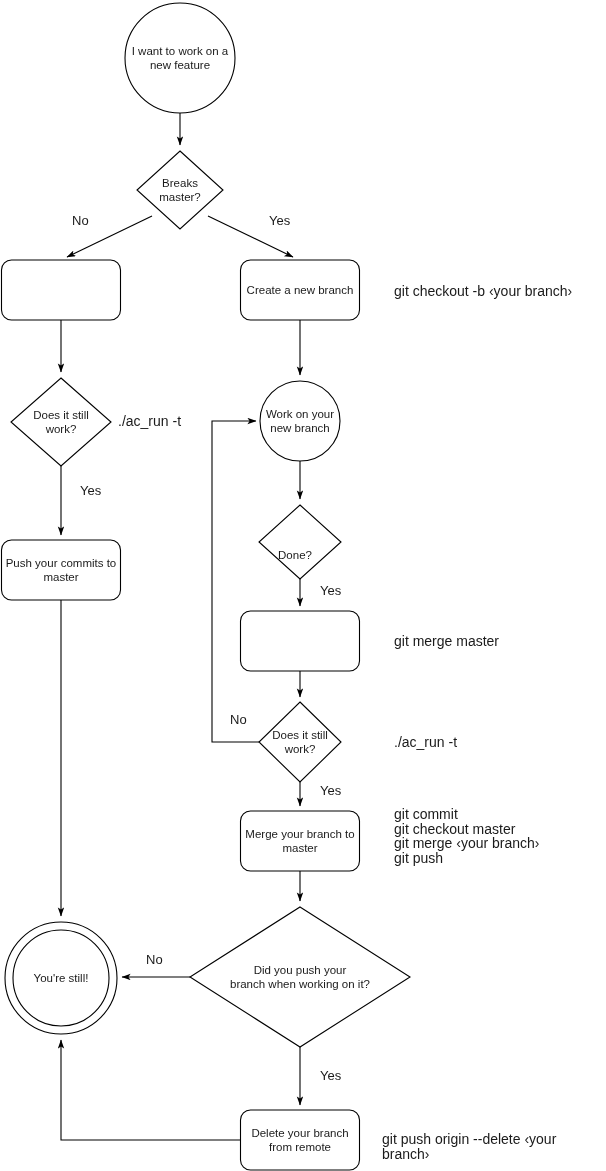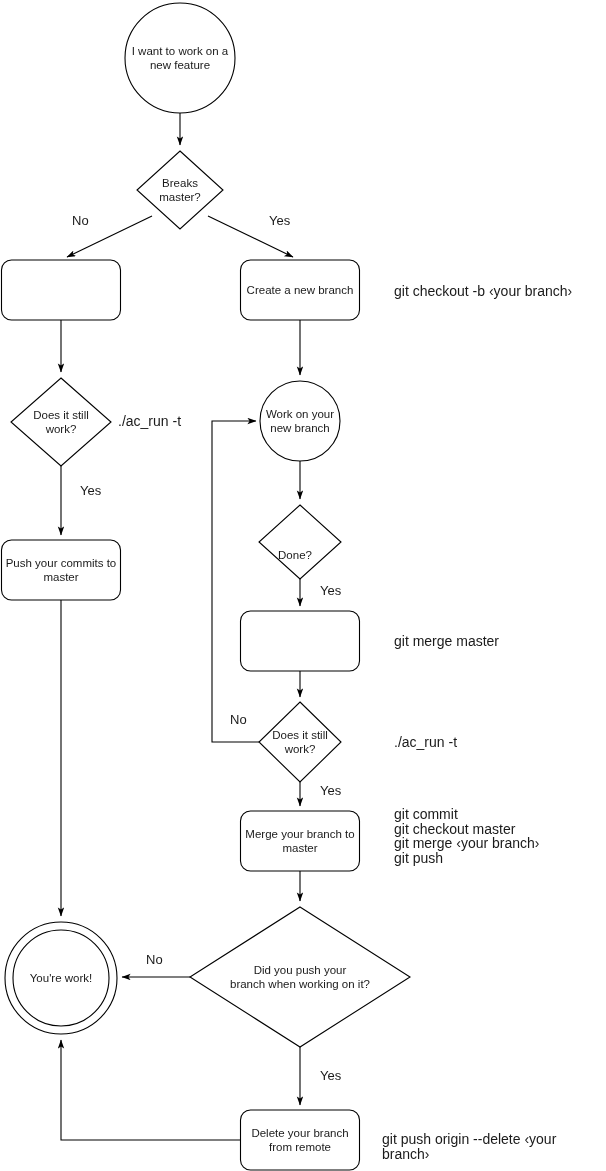--- a/index.html
+++ b/index.html
@@ -158,21 +158,21 @@
 
   <div class="node-label" style="left:238px; top:827px; width:124px;">Merge your branch to
 master</div>
 
   <div class="node-label" style="left:239px; top:1126px; width:122px;">Delete your branch
 from remote</div>
 
   <div class="node-label" style="left:210px; top:963px; width:180px;">Did you push your
 branch when working on it?</div>
 
-  <div class="node-label" style="left:11px; top:971px; width:100px;">You're work!</div>
+  <div class="node-label" style="left:11px; top:971px; width:100px;">You're still!</div>
 
   <div class="edge-label" style="left:72px; top:214px;">No</div>
 
   <div class="edge-label" style="left:269px; top:214px;">Yes</div>
 
   <div class="edge-label" style="left:80px; top:484px;">Yes</div>
 
   <div class="edge-label" style="left:320px; top:584px;">Yes</div>
 
   <div class="edge-label" style="left:230px; top:713px;">No</div>

